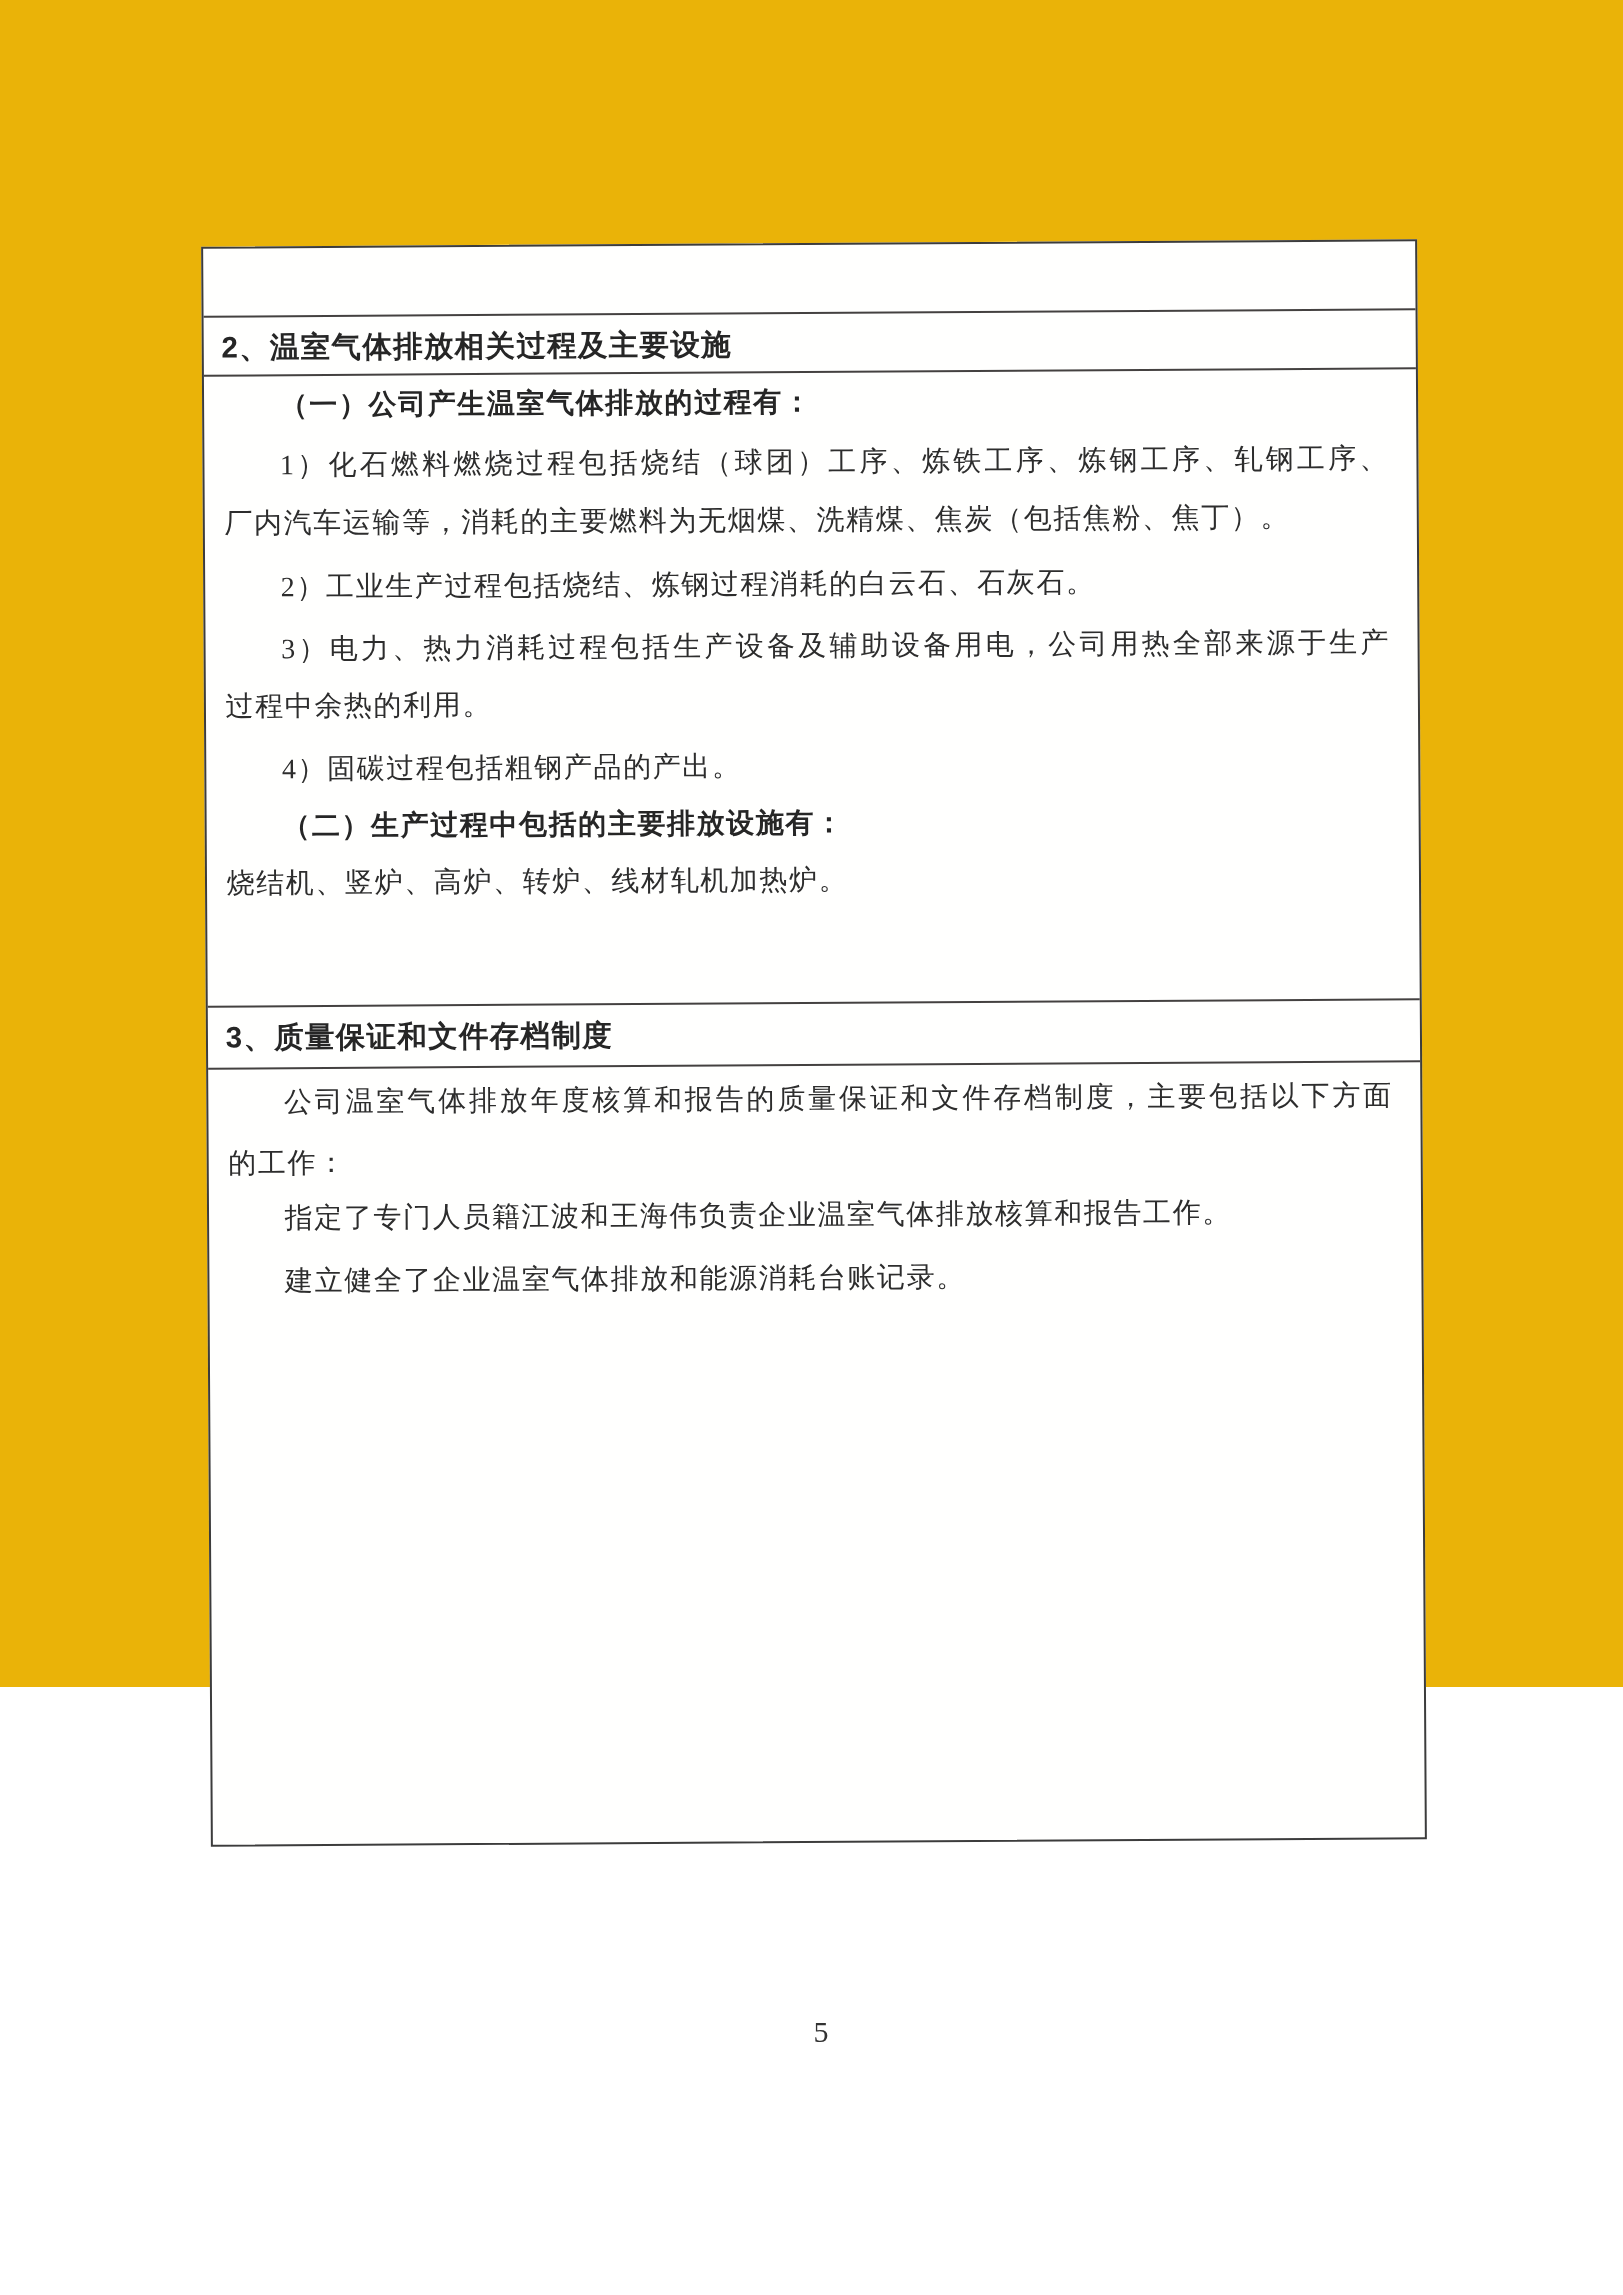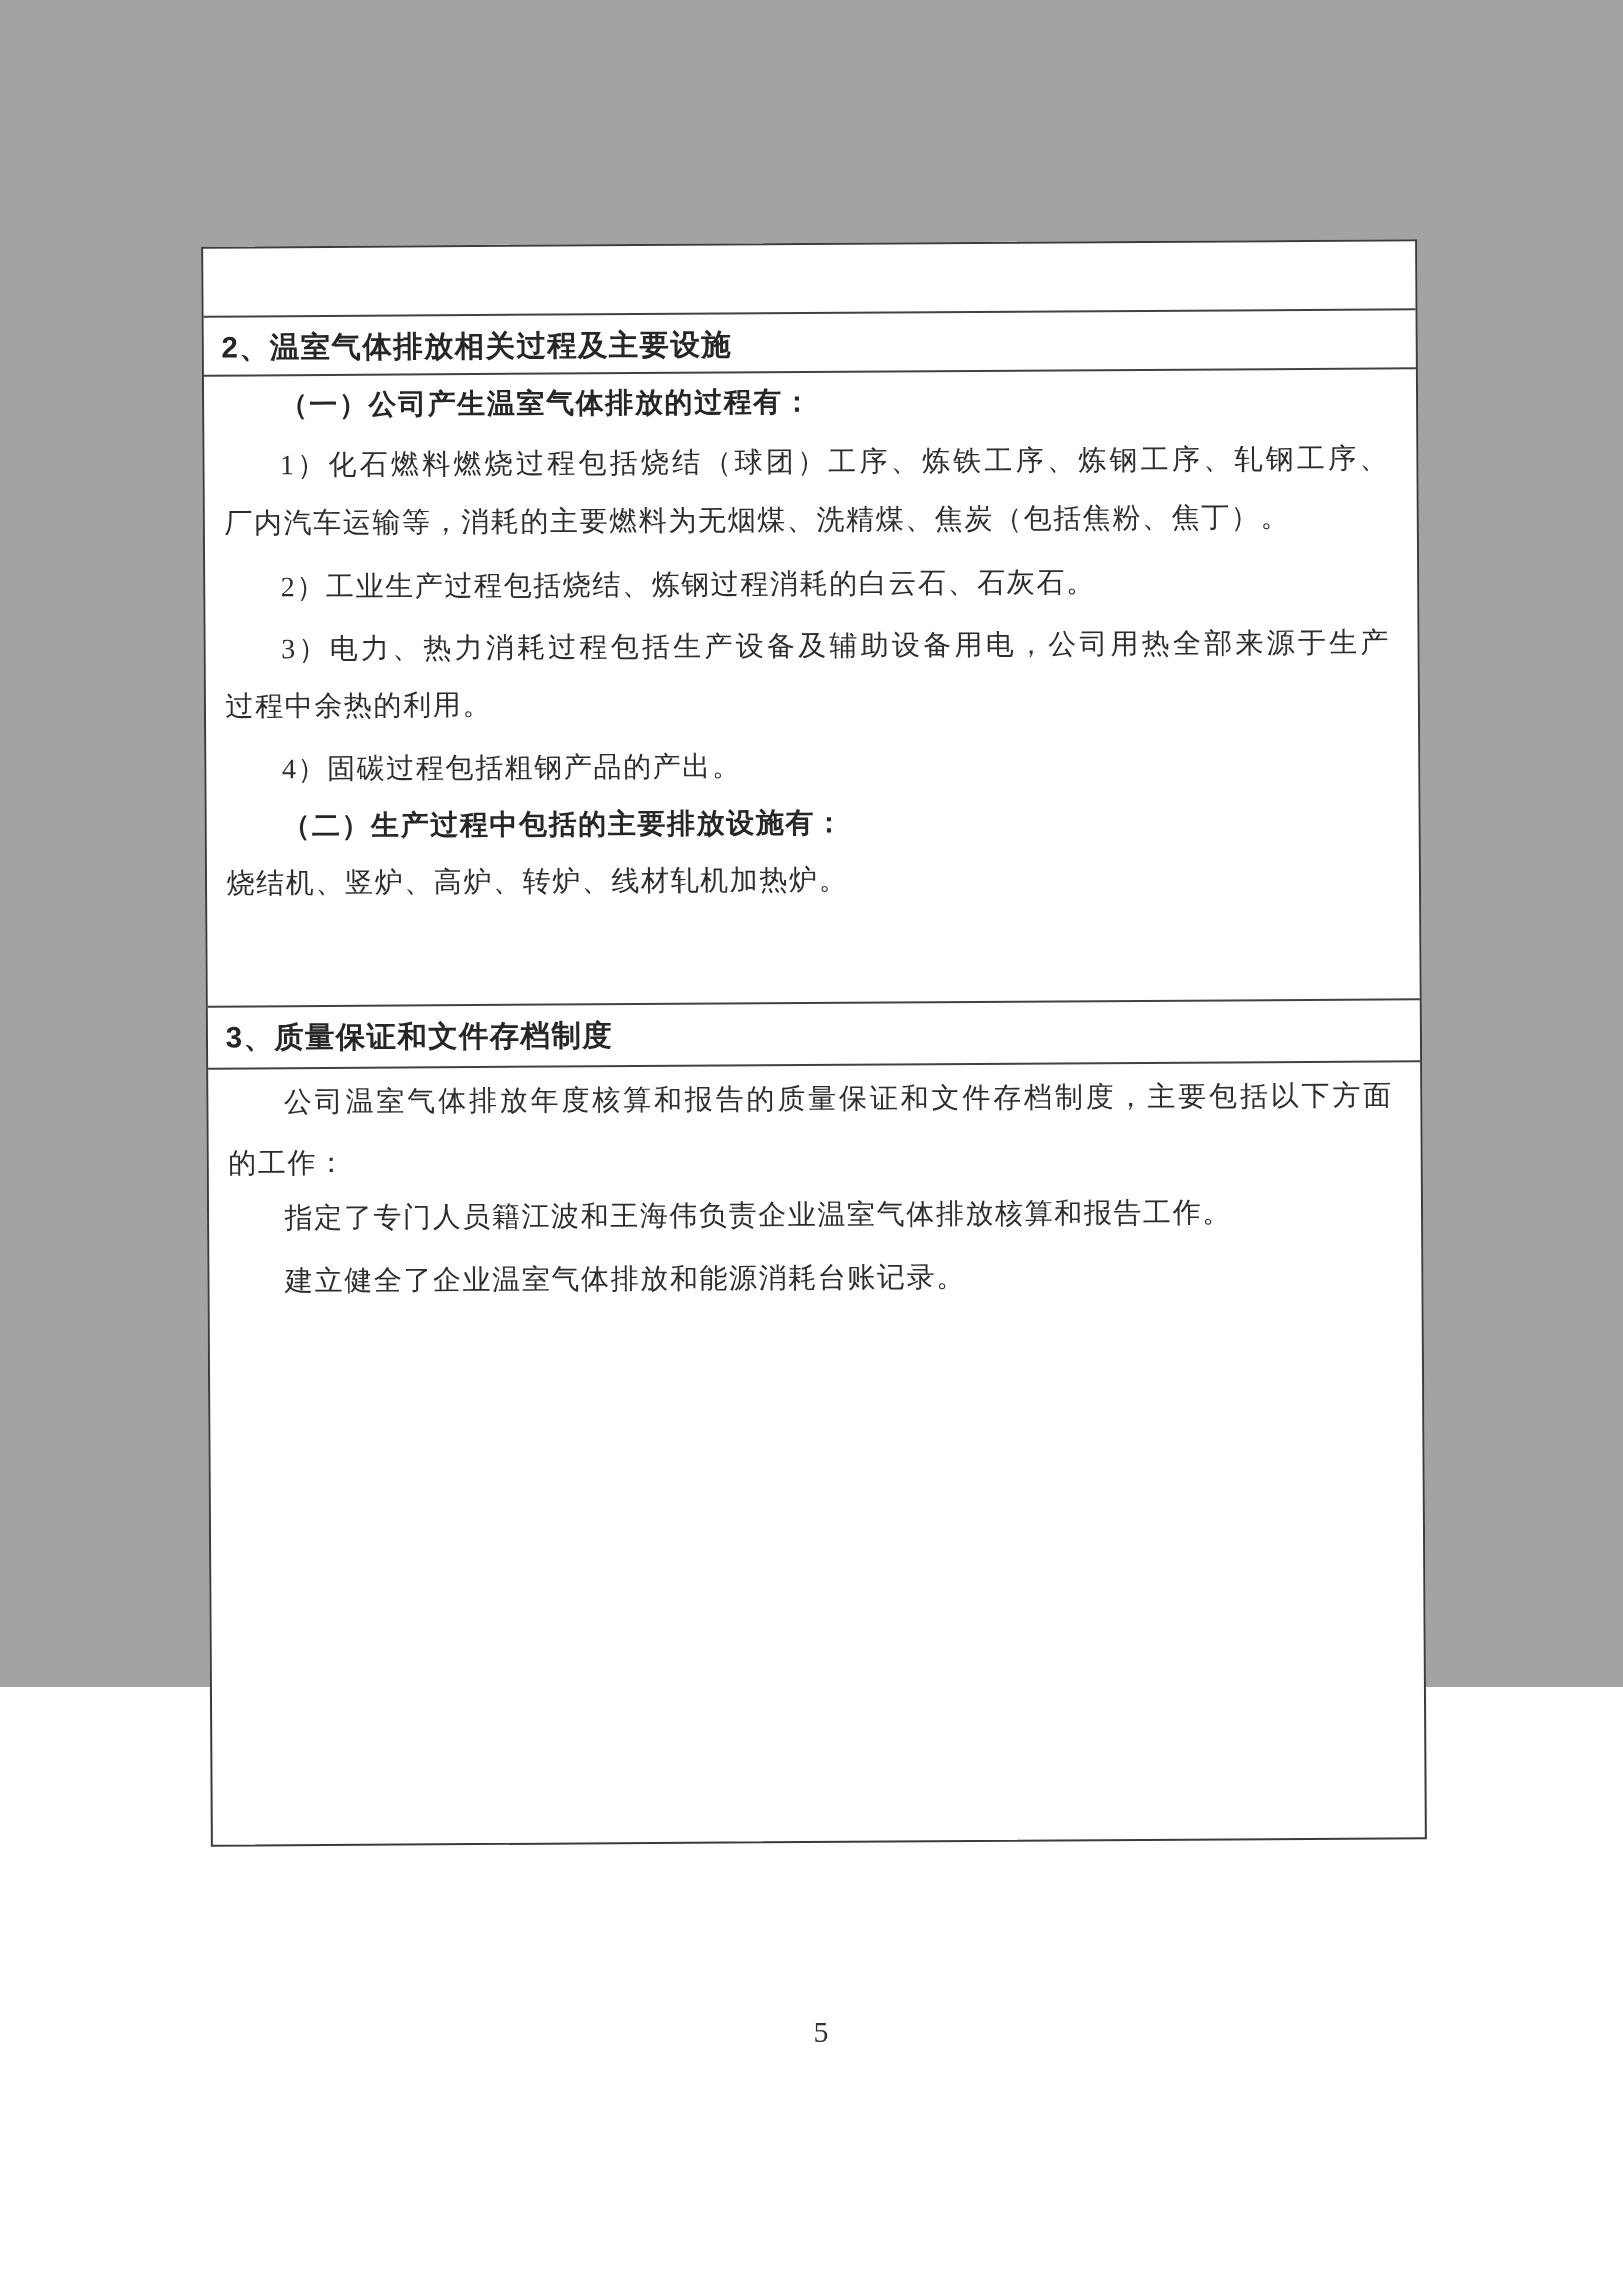--- a/index.html
+++ b/index.html
@@ -6,21 +6,21 @@
   body {
     width: 1623px; height: 2295px;
     background: #ffffff;
     font-family: "Liberation Serif", "DejaVu Serif", serif;
     position: relative;
     overflow: hidden;
   }
   .page {
     position: absolute; left: 0; top: 0;
     width: 1623px; height: 1687px;
-    background: #a3a3a3;
+    background: #eab308;
   }
   
   .doc-table {
     position: absolute;
     left: 206px; top: 243px;
     width: 1216px; height: 1600px;
     border: 2px solid #3c3c3c;
     box-sizing: border-box;
     transform: rotate(-0.35deg);
     transform-origin: 50% 50%;

